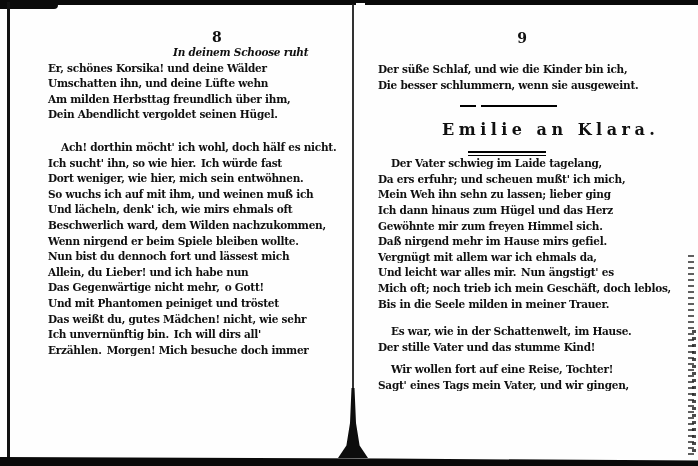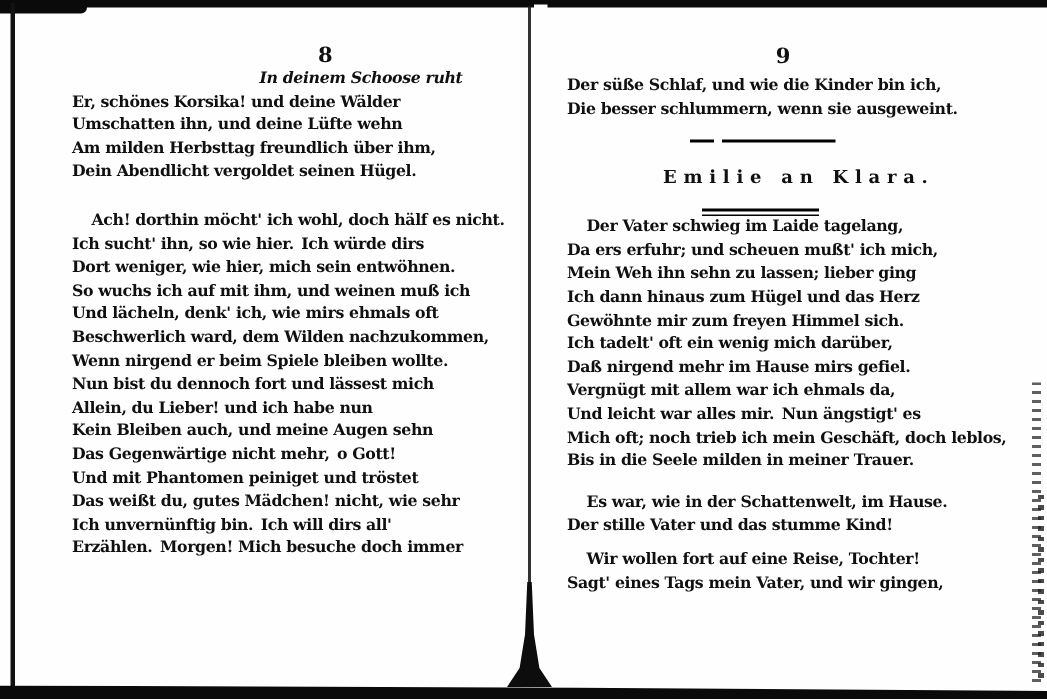--- a/index.html
+++ b/index.html
@@ -26,24 +26,24 @@
   .page-left{left:48px;top:26px;width:292px;}
   .page-right{left:378px;top:30px;width:288px;}
   .pagenum{font-size:14px;line-height:16px;letter-spacing:0;}
   .page-left .pagenum{padding-left:164px;margin-top:3px;}
   .page-right .pagenum{text-align:center;}
   .opening-line{margin-left:125px;font-style:italic;}
   .stanza{margin:0;}
   .stanza-gap{margin-top:17px;}
   .line{white-space:nowrap;}
   .indent{text-indent:13px;}
-  .page-right .first-couplet{margin-top:4px;}
+  .page-right .first-couplet{margin-top:16px;}
   .rule-split{height:2px;width:97px;margin:12px 0 0 82px;
     background:linear-gradient(90deg,#000 0 16px,transparent 16px 21px,#000 21px 100%);}
-  .heading{font-size:12px;line-height:18px;letter-spacing:4.5px;margin:14px 0 0 64px;font-weight:700;}
+  .heading{font-size:16px;line-height:18px;letter-spacing:4.5px;margin:14px 0 0 64px;font-weight:700;}
   .rule-double{width:78px;height:2px;margin:12px 0 0 90px;border-top:2.5px solid #000;border-bottom:1px solid #000;box-sizing:content-box;}
   .mt12{margin-top:12px;}
   .mt13{}
   .mt7{margin-top:7px;}
 </style>
 </head>
 <body>
 
 <div class="scan">
 
@@ -60,29 +60,28 @@
     <div class="pagenum">8</div>
     <div class="opening-line line">In deinem Schoose ruht</div>
     <div class="stanza">
       <div class="line">Er, schönes Korsika! und deine Wälder</div>
       <div class="line">Umschatten ihn, und deine Lüfte wehn</div>
       <div class="line">Am milden Herbsttag freundlich über ihm,</div>
       <div class="line">Dein Abendlicht vergoldet seinen Hügel.</div>
     </div>
     <div class="stanza stanza-gap">
       <div class="line indent">Ach! dorthin möcht' ich wohl, doch hälf es nicht.</div>
-      <div class="line">Ich sucht' ihn, so wie hier. Ich würde dirs</div>
+      <div class="line">Ich sucht' ihn, so wie hier. Ich würde fast</div>
       <div class="line">Dort weniger, wie hier, mich sein entwöhnen.</div>
       <div class="line">So wuchs ich auf mit ihm, und weinen muß ich</div>
       <div class="line">Und lächeln, denk' ich, wie mirs ehmals oft</div>
       <div class="line">Beschwerlich ward, dem Wilden nachzukommen,</div>
       <div class="line">Wenn nirgend er beim Spiele bleiben wollte.</div>
       <div class="line">Nun bist du dennoch fort und lässest mich</div>
       <div class="line">Allein, du Lieber! und ich habe nun</div>
-      <div class="line">Kein Bleiben auch, und meine Augen sehn</div>
       <div class="line">Das Gegenwärtige nicht mehr, o Gott!</div>
       <div class="line">Und mit Phantomen peiniget und tröstet</div>
       <div class="line">Das weißt du, gutes Mädchen! nicht, wie sehr</div>
       <div class="line">Ich unvernünftig bin. Ich will dirs all'</div>
       <div class="line">Erzählen. Morgen! Mich besuche doch immer</div>
     </div>
   </div>
 
   <div class="page page-right">
     <div class="pagenum">9</div>
@@ -92,21 +91,20 @@
     </div>
     <div class="rule-split"></div>
     <div class="heading">Emilie an Klara.</div>
     <div class="rule-double"></div>
     <div class="stanza mt13">
       <div class="line indent">Der Vater schwieg im Laide tagelang,</div>
       <div class="line">Da ers erfuhr; und scheuen mußt' ich mich,</div>
       <div class="line">Mein Weh ihn sehn zu lassen; lieber ging</div>
       <div class="line">Ich dann hinaus zum Hügel und das Herz</div>
       <div class="line">Gewöhnte mir zum freyen Himmel sich.</div>
-      <div class="line">Ich tadelt' oft ein wenig mich darüber,</div>
       <div class="line">Daß nirgend mehr im Hause mirs gefiel.</div>
       <div class="line">Vergnügt mit allem war ich ehmals da,</div>
       <div class="line">Und leicht war alles mir. Nun ängstigt' es</div>
       <div class="line">Mich oft; noch trieb ich mein Geschäft, doch leblos,</div>
       <div class="line">Bis in die Seele milden in meiner Trauer.</div>
     </div>
     <div class="stanza mt12">
       <div class="line indent">Es war, wie in der Schattenwelt, im Hause.</div>
       <div class="line">Der stille Vater und das stumme Kind!</div>
     </div>

